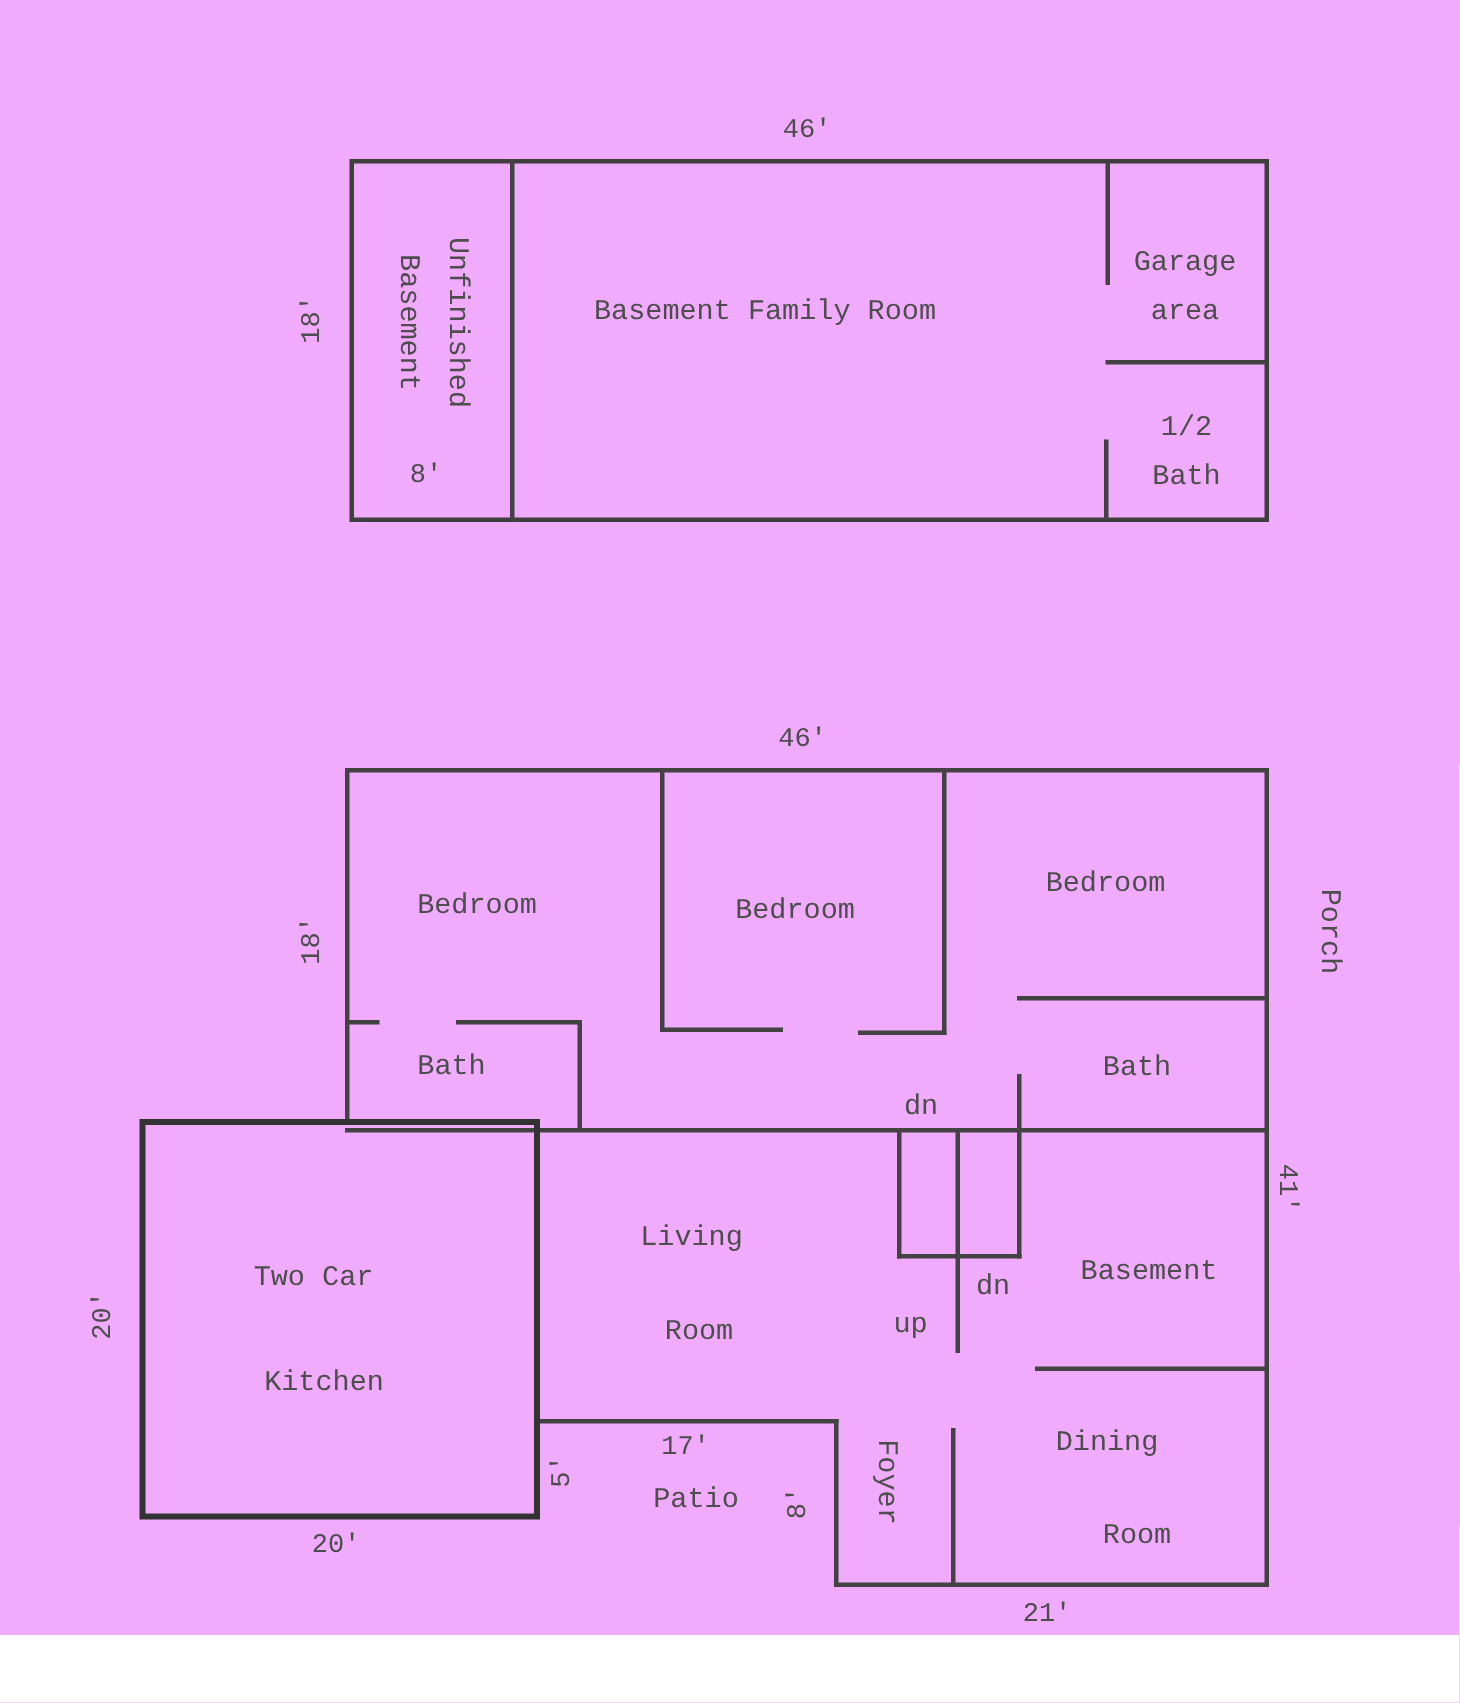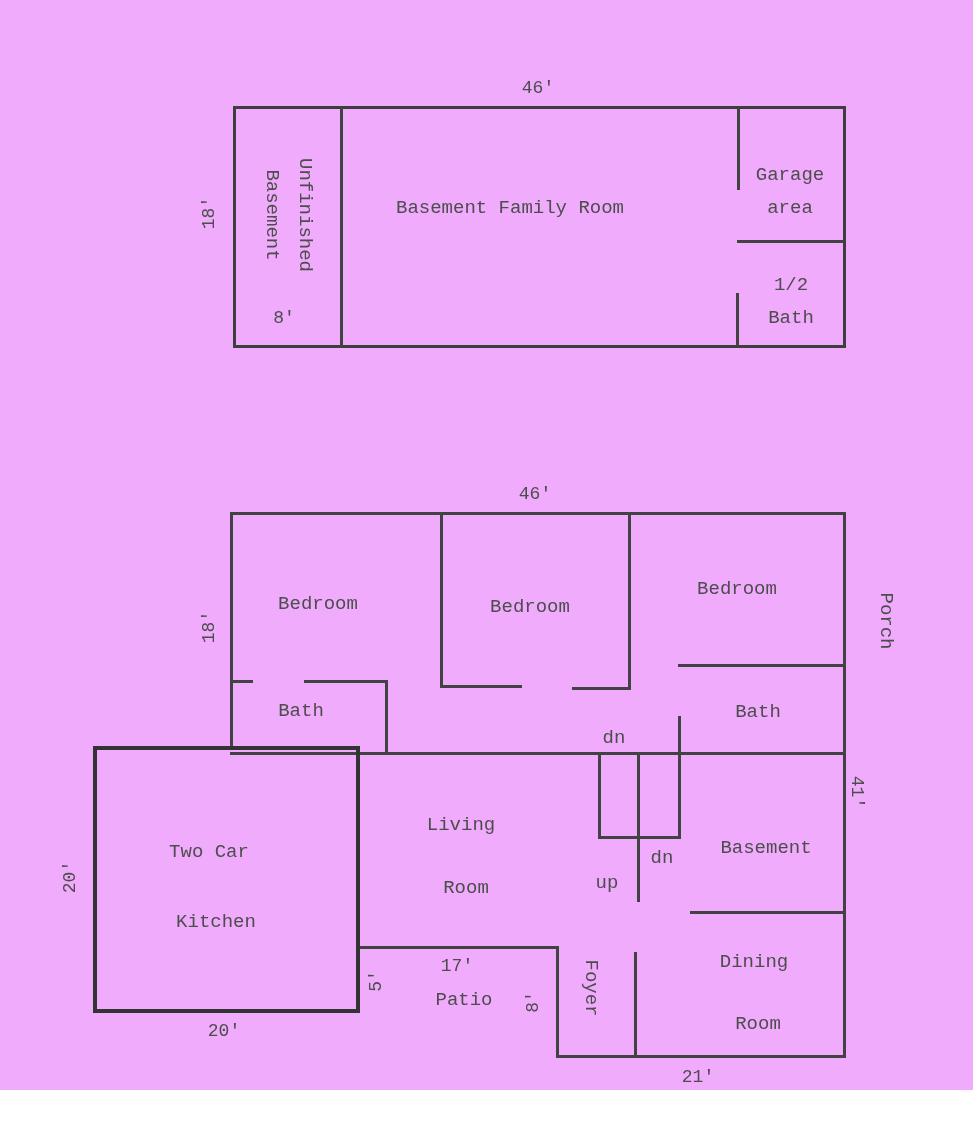--- a/index.html
+++ b/index.html
@@ -121,18 +121,18 @@
     <div class="lbl dim" style="left:224px;top:1031px;">20'</div>
     <div class="lbl dim rot-ccw" style="left:70px;top:877px;">20'</div>
 
     <div class="lbl dim rot-ccw" style="left:376px;top:981px;">5'</div>
     <div class="lbl dim" style="left:457px;top:966px;">17'</div>
     <div class="lbl" style="left:464px;top:1000px;">Patio</div>
     <div class="lbl dim rot-ccw" style="left:533px;top:1002px;">8'</div>
 
     <div class="lbl rot-cw" style="left:591px;top:988px;">Foyer</div>
 
-    <div class="lbl" style="left:738px;top:962px;margin-left:16px;">Dining</div>
+    <div class="lbl" style="left:738px;top:962px;">Dining</div>
     <div class="lbl" style="left:758px;top:1024px;">Room</div>
     <div class="lbl dim" style="left:698px;top:1077px;">21'</div>
   </div>
 
 </div>
 
 </body></html>

